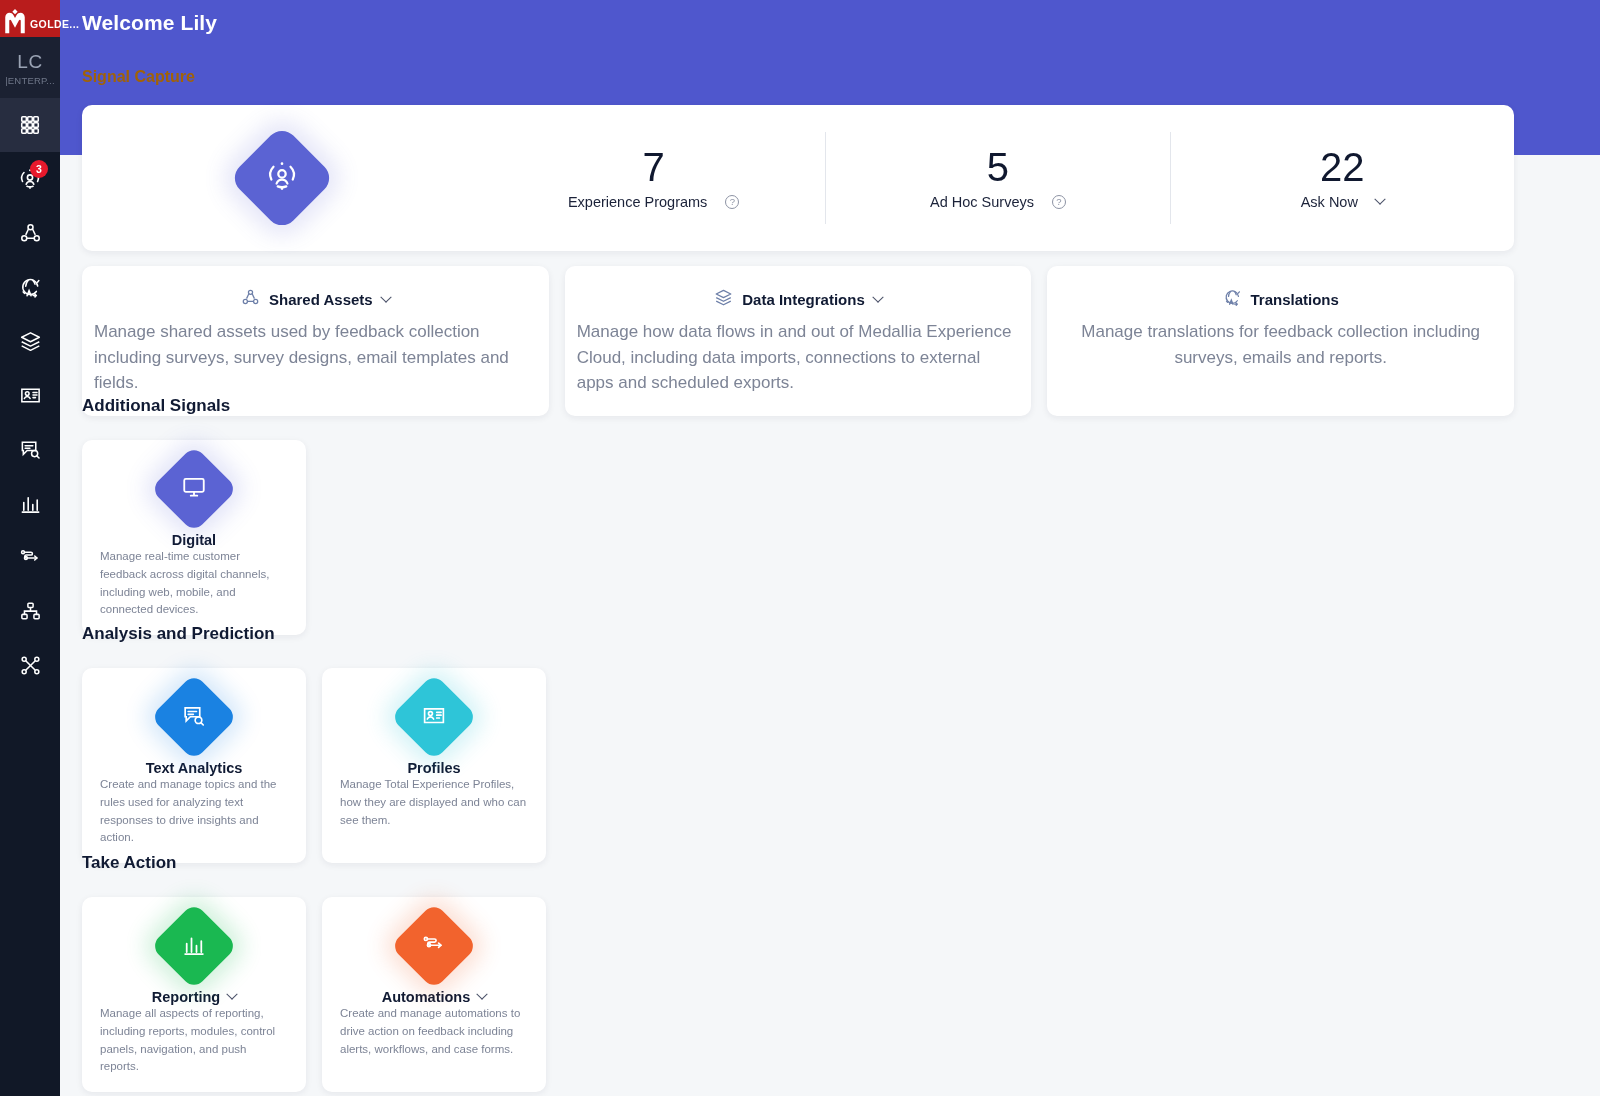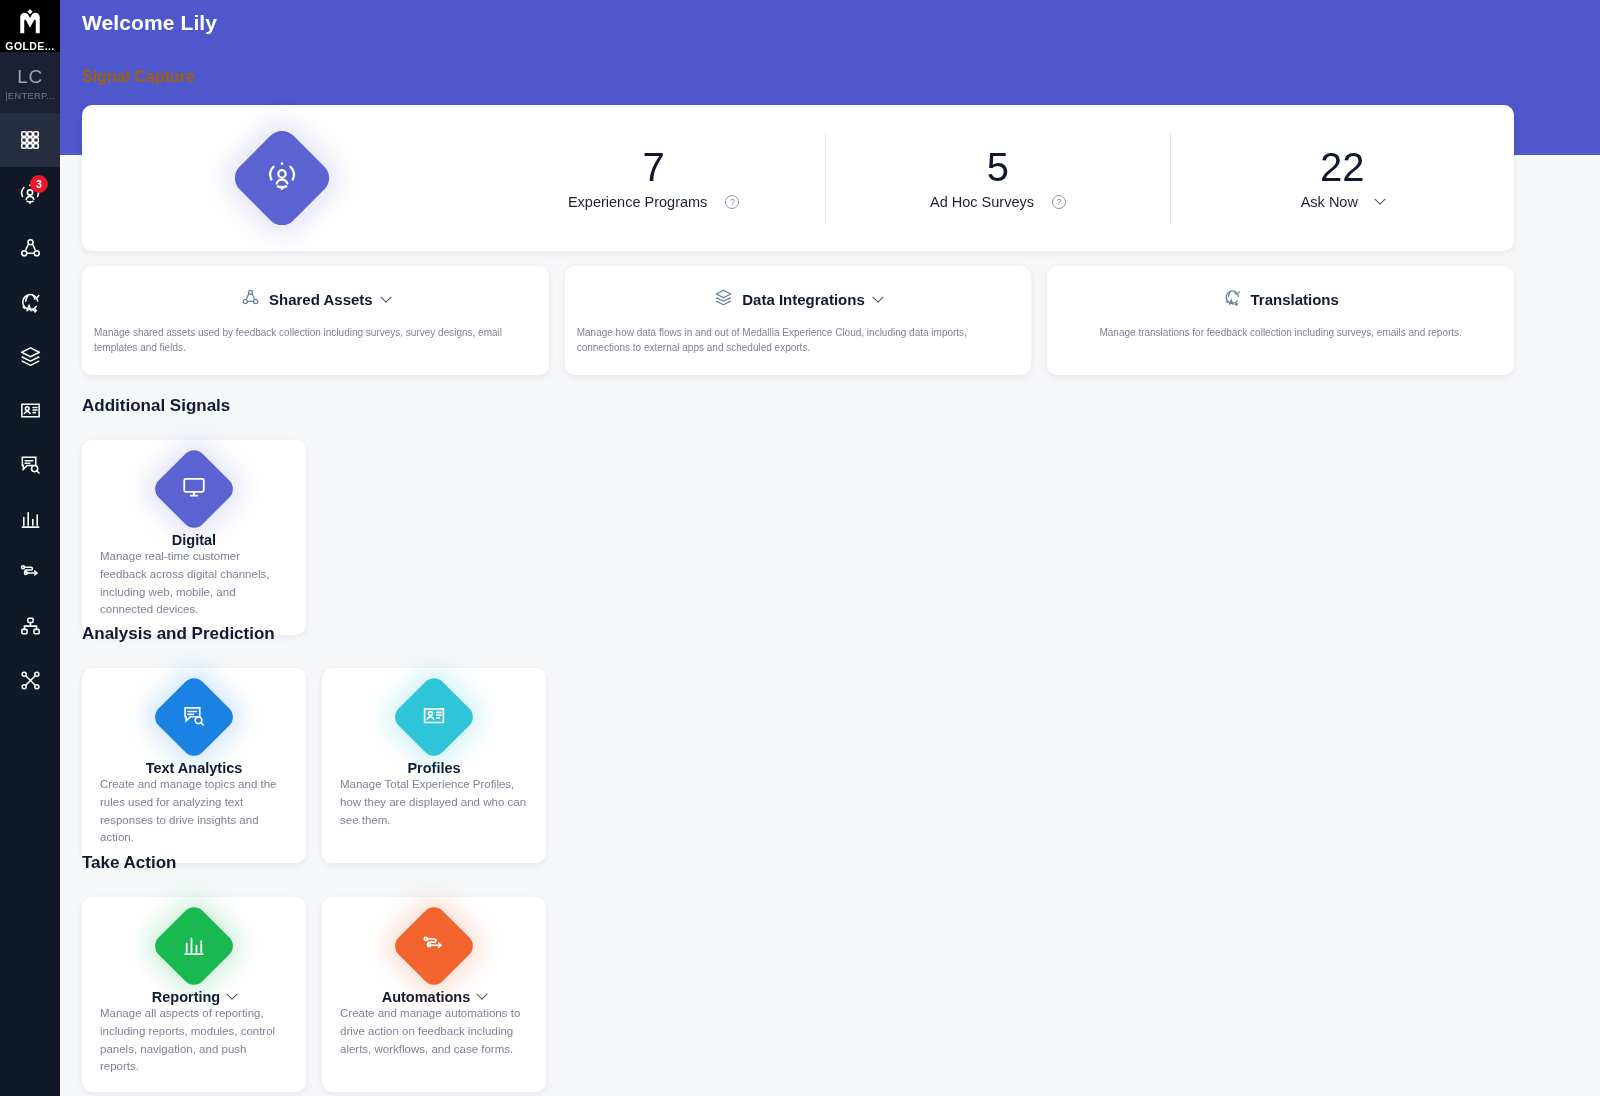--- a/index.html
+++ b/index.html
@@ -28,23 +28,23 @@
     background: #111827;
     display: flex;
     flex-direction: column;
     align-items: center;
     z-index: 30;
   }
   .rail-logo {
     width: 60px;
     padding-top: 7px;
     display: flex;
-    flex-direction: column;
-    align-items: center;
-    background: #000000;
+    flex-direction: row;
+    align-items: center;
+    background: #b91c1c;
   }
   .rail-logo .mark { line-height: 0; }
   .rail-logo .brand {
     color: #ffffff;
     font-size: 10.5px;
     font-weight: bold;
     letter-spacing: .4px;
     margin-top: 3px;
   }
   .rail-account {
@@ -235,22 +235,22 @@
     align-items: center;
     justify-content: center;
     gap: 9px;
   }
   .wide-card-title {
     font-size: 15px;
     font-weight: bold;
     color: #101a33;
   }
   .wide-card-desc {
-    margin-top: 14px;
-    font-size: 10px;
+    margin-top: 8px;
+    font-size: 17px;
     line-height: 1.5;
     color: #7d8496;
     padding: 0 10px;
   }
 
   
   .section-title {
     position: absolute;
     left: 22px;
     font-size: 17px;

